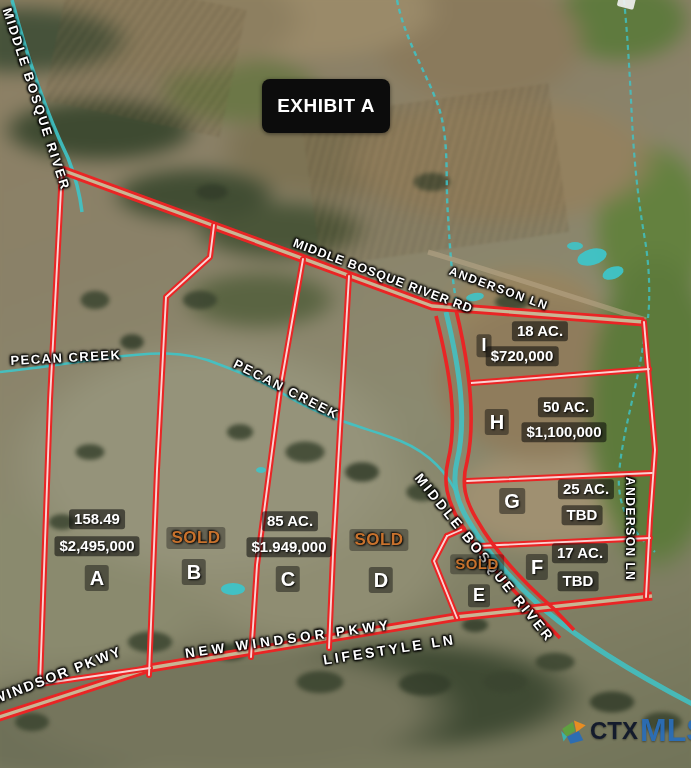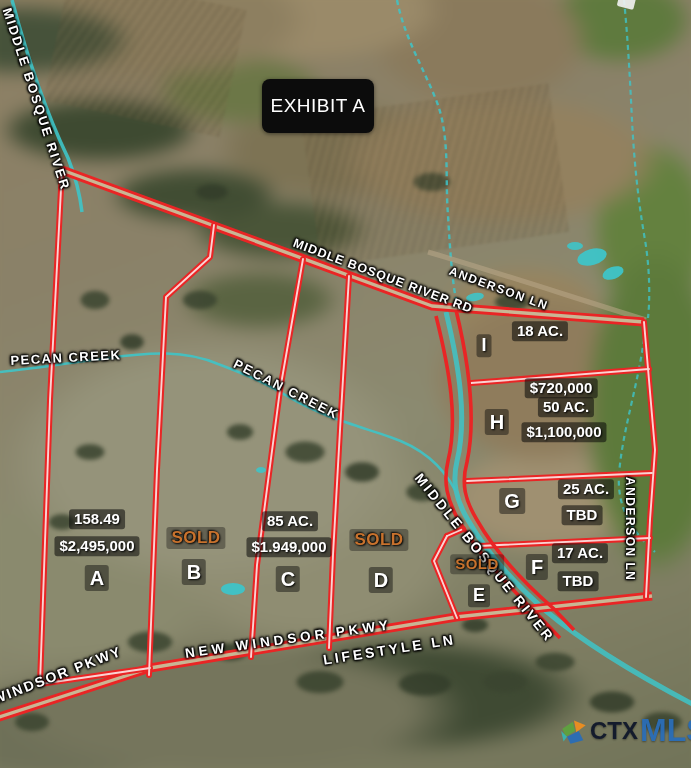--- a/index.html
+++ b/index.html
@@ -79,23 +79,23 @@
   .chip{
     position:absolute; transform:translate(-50%,-50%); white-space:nowrap;
     background:rgba(8,8,8,.55); color:#fff; font-weight:bold; font-size:15px;
     line-height:1.3; padding:0 5px; border-radius:3px;
     text-shadow:1px 1px 2px #000;
   }
   .chip.letter{font-size:20px; padding:0 5px; background:rgba(8,8,8,.45);}
   .chip.sold{color:#c8722d; font-size:17px; letter-spacing:.5px; background:rgba(8,8,8,.35);
     text-shadow:-1px -1px 2px #000,1px 1px 2px #000;}
   .exhibit{
-    position:absolute; left:262px; top:79px; width:112px; height:54px;
+    position:absolute; left:262px; top:79px; width:128px; height:54px;
     background:#0c0c0c; border-radius:8px; display:flex; align-items:center; justify-content:center;
-    color:#fff; font-weight:normal; font-size:19px; letter-spacing:.5px;
+    color:#fff; font-weight:bold; font-size:19px; letter-spacing:.5px;
     box-shadow:0 1px 4px rgba(0,0,0,.5);
   }
   .fragment{position:absolute; left:618px; top:-5px; width:17px; height:13px; background:#f2f2f2;
     border-radius:2px; transform:rotate(14deg); opacity:.9;}
   .wm{position:absolute; left:560px; top:712px; display:flex; align-items:center; gap:2px; opacity:.95;}
   .wm .t-ctx{color:#0f172a; font-weight:bold; font-size:24px; letter-spacing:0;
     text-shadow:0 1px 2px rgba(0,0,0,.4);}
   .wm .t-mls{color:#2a6db7; font-weight:bold; font-size:32px; text-shadow:0 1px 2px rgba(0,0,0,.4);}
 </style>
 </head>
@@ -208,21 +208,21 @@
     <div class="chip" style="left:582px;top:515px;">TBD</div>
   </div>
   <div>
     <div class="chip letter" style="left:497px;top:422px;">H</div>
     <div class="chip" style="left:566px;top:407px;">50 AC.</div>
     <div class="chip" style="left:564px;top:432px;">$1,100,000</div>
   </div>
   <div>
     <div class="chip letter" style="left:484px;top:346px;font-size:18px;">I</div>
     <div class="chip" style="left:540px;top:331px;">18 AC.</div>
-    <div class="chip" style="left:561px;top:356px;margin-top:32px;">$720,000</div>
+    <div class="chip" style="left:522px;top:356px;">$720,000</div>
   </div>
 
   <div class="exhibit">
     <span>EXHIBIT A</span>
   </div>
 
   <div class="fragment"></div>
 
   <div class="wm">
     <svg width="28" height="28" viewBox="0 0 24 24">

